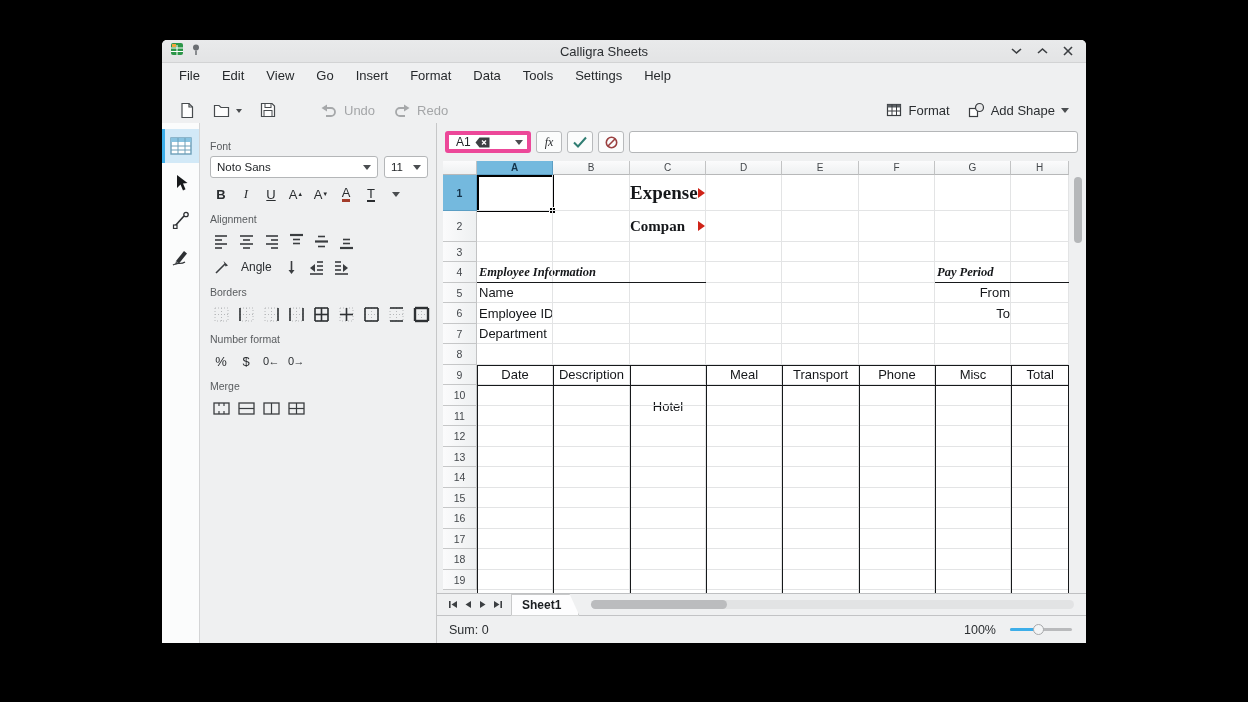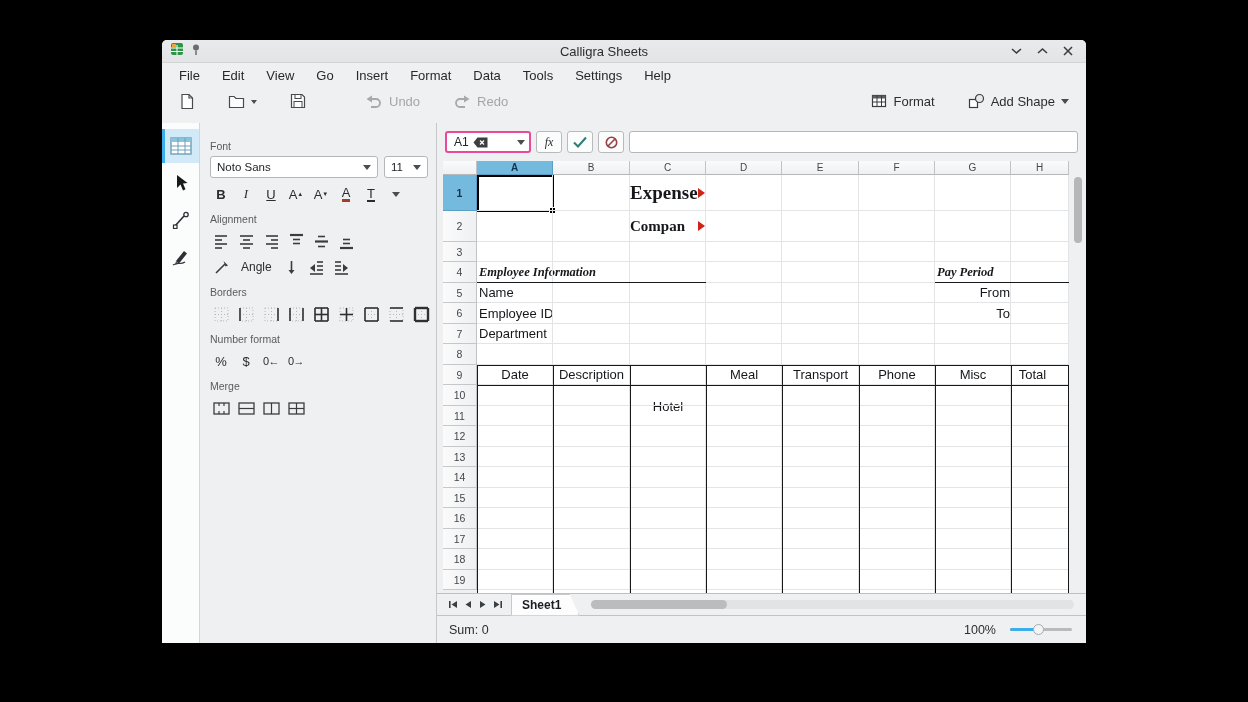--- a/index.html
+++ b/index.html
@@ -12,21 +12,21 @@
   .titlebar { height:23px; display:flex; align-items:center; padding:0 8px; gap:6px;
               background:linear-gradient(#e9eaeb,#e3e4e5); border-bottom:1px solid #d2d3d4; border-radius:5px 5px 0 0; }
   .tb-title { flex:1; text-align:center; font-size:13px; color:#2b2e31; }
   .tb-btn { width:20px; height:18px; display:flex; align-items:center; justify-content:center; cursor:pointer; }
 
   
   .menubar { height:25px; display:flex; align-items:center; padding:0 6px; font-size:13px; color:#26292c; }
   .menu-item { padding:3px 11px; border-radius:3px; cursor:pointer; }
 
   
-  .toolbar { height:35px; display:flex; align-items:flex-start; padding:0 10px; gap:19px; }
+  .toolbar { height:35px; display:flex; align-items:flex-end; padding:0 10px; gap:4px; }
   .tbtn { height:26px; display:flex; align-items:center; gap:6px; padding:0 7px; border-radius:3px; font-size:13px; color:#2b2e31; cursor:pointer; }
   .tbtn.disabled { color:#a4a6a8; }
   .tb-spacer { flex:1; }
   .undo-gap { margin-left:26px; }
   .caret { display:inline-block; width:0; height:0; border:4px solid transparent; border-top:5px solid #4a4d50; margin-top:5px; }
   .caret.sm { border-width:3px; border-top-width:4px; margin-top:4px; }
 
   
   .main { flex:1; display:flex; min-height:0; }
   .toolstrip { width:38px; background:#fbfcfc; border-right:1px solid #d4d5d6; padding-top:3px; }
@@ -51,21 +51,21 @@
   .tinyup { font-size:6px; vertical-align:super; }
   .fc { border-bottom:3px solid #a33c2a; line-height:12px; }
   .tbar { border-bottom:2px solid #2a2d30; line-height:13px; }
   .angle-label { font-size:12px; color:#2a2d30; margin:0 6px; }
   .swatch { width:16px; height:16px; background:#fdfdfd; border:2px solid #b3421f; margin-left:4px; cursor:pointer; }
   .numtxt { font-size:11px; letter-spacing:-.5px; }
 
   
   .sheetcol { flex:1; display:flex; flex-direction:column; min-width:0; background:#eff0f1; }
   .formulabar { height:38px; display:flex; align-items:center; gap:5px; padding:0 8px; }
-  .cellref { width:86px; height:22px; background:#fff; border:2px solid #ec4899; border-radius:3px; display:flex; align-items:center; padding:0 4px 0 7px; font-size:12px; color:#232629; gap:4px; cursor:pointer; }
+  .cellref { width:86px; height:22px; background:#fff; border:4px solid #ec4899; border-radius:3px; display:flex; align-items:center; padding:0 4px 0 7px; font-size:12px; color:#232629; gap:4px; cursor:pointer; }
   .cellref .caret { margin-left:auto; }
   .smallbtn { width:26px; height:22px; border:1px solid #b8babc; border-radius:3px; background:#fbfcfc; display:flex; align-items:center; justify-content:center; cursor:pointer; }
   .fx { font-family:"Liberation Serif",serif; font-style:italic; font-size:12px; color:#2b2e31; }
   .finput { flex:1; height:22px; background:#fff; border:1px solid #b4b6b8; border-radius:3px; }
 
   .gridarea { flex:1; position:relative; overflow:hidden; background:#eff0f1; }
   .corner { position:absolute; left:6px; top:0; width:34px; height:14px; background:linear-gradient(#fbfbfc,#eef0f1);
             border-right:1px solid #c2c3c4; border-bottom:1px solid #b7b8b9; }
   #colheaders { position:absolute; left:40px; top:0; height:14px; display:flex; }
   .colh { height:14px; font-size:10px; display:flex; align-items:center; justify-content:center; color:#43474b;
@@ -85,21 +85,21 @@
   #cA4 { left:2px; top:87px; height:21px; line-height:21px; font-family:"Liberation Serif",serif; font-weight:bold; font-style:italic; font-size:12.5px; }
   #cG4 { left:460px; top:87px; height:21px; line-height:21px; font-family:"Liberation Serif",serif; font-weight:bold; font-style:italic; font-size:12.5px; }
   #cA5 { left:2px; top:108px; height:20px; line-height:20px; }
   #cG5 { left:458px; top:108px; width:75px; height:20px; line-height:20px; text-align:right; }
   #cA6 { left:2px; top:128px; height:21px; line-height:21px; }
   #cG6 { left:458px; top:128px; width:75px; height:21px; line-height:21px; text-align:right; }
   #cA7 { left:2px; top:149px; height:20px; line-height:20px; }
   .th  { position:absolute; top:190px; height:20px; line-height:20px; text-align:center; }
   #cA9 { left:0; width:76px; } #cB9 { left:76px; width:77px; } #cC9 { left:153px; width:76px;margin-top:32px; }
   #cD9 { left:229px; width:76px; } #cE9 { left:305px; width:77px; } #cF9 { left:382px; width:76px; }
-  #cG9 { left:458px; width:76px; } #cH9 { left:534px; width:49px; text-align:center; padding-right:6px; }
+  #cG9 { left:458px; width:76px; } #cH9 { left:534px; width:49px; text-align:right; padding-right:6px; }
   .sel-box { position:absolute; left:0; top:0; width:77px; height:37px; border:2px solid #000; }
   .sel-handle { position:absolute; left:72px; top:32px; width:7px; height:7px; background:#000; border:1px solid #fff; }
   .ofmark { position:absolute; width:0; height:0; border-top:5px solid transparent; border-bottom:5px solid transparent; border-left:7px solid #cf2318; }
   #mC1 { left:221px; top:13px; } #mC2 { left:221px; top:46px; }
   .vscroll { position:absolute; right:2px; top:14px; width:12px; height:418px; }
   .vthumb { position:absolute; left:2px; top:2px; width:8px; height:66px; background:#b5b7b9; border-radius:4px; cursor:pointer; }
 
   
   .tabbar { height:22px; display:flex; align-items:center; border-top:1px solid #bfc0c2; background:#eff0f1; padding-left:8px; }
   .navbtn { width:15px; height:16px; display:flex; align-items:center; justify-content:center; cursor:pointer; }

